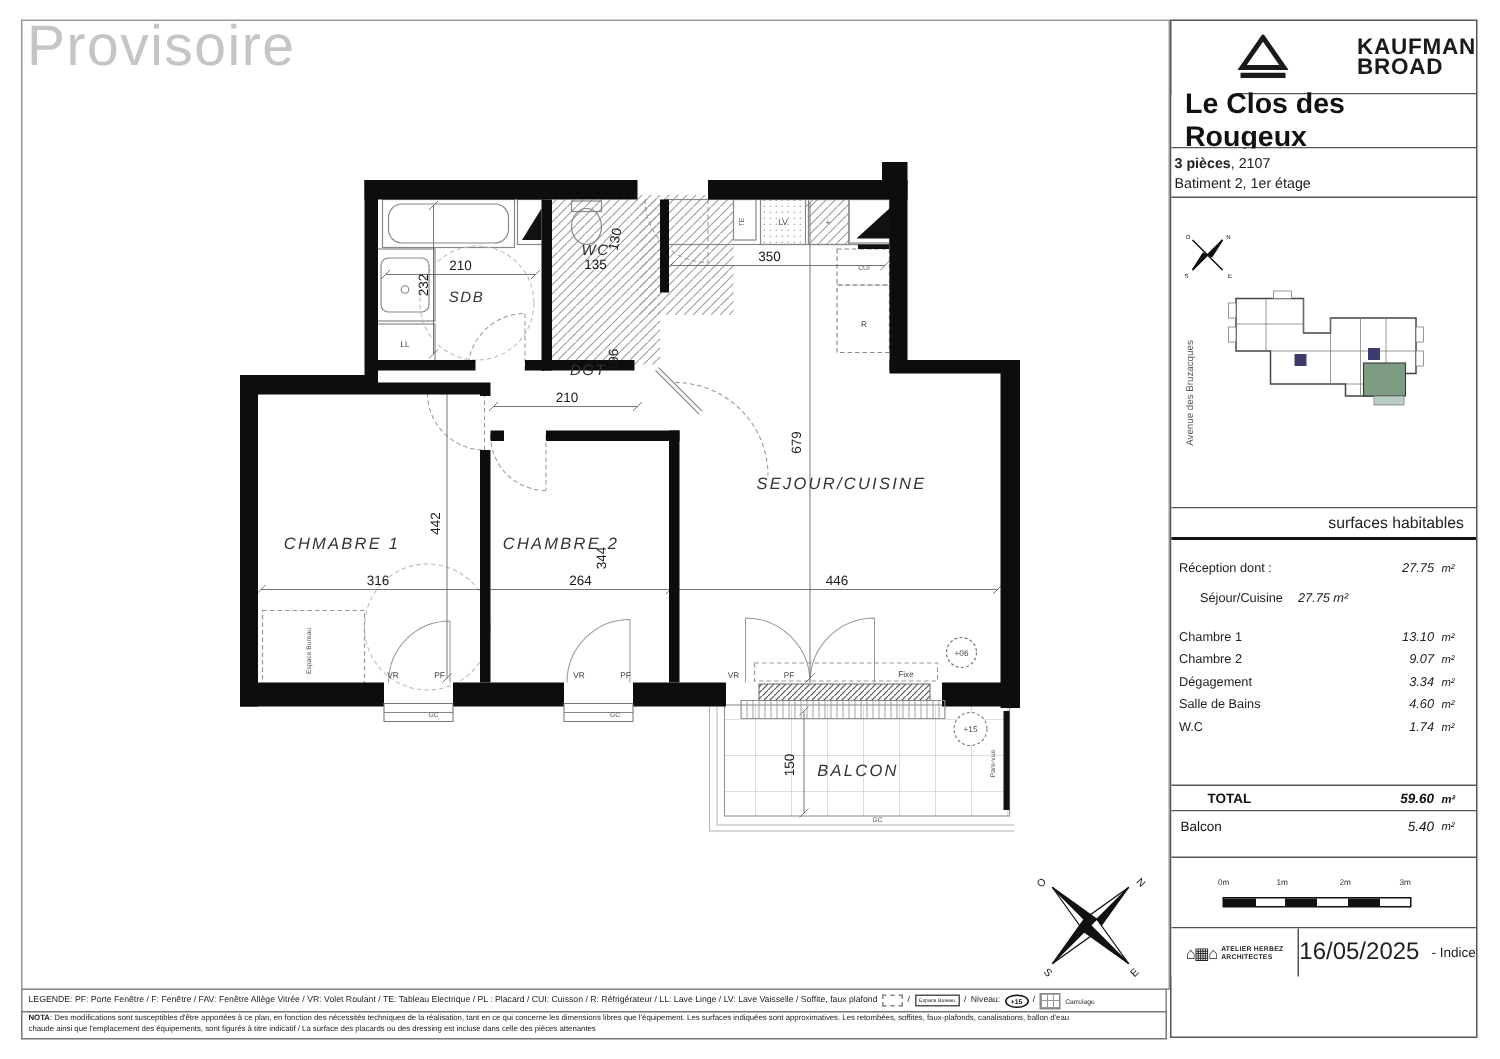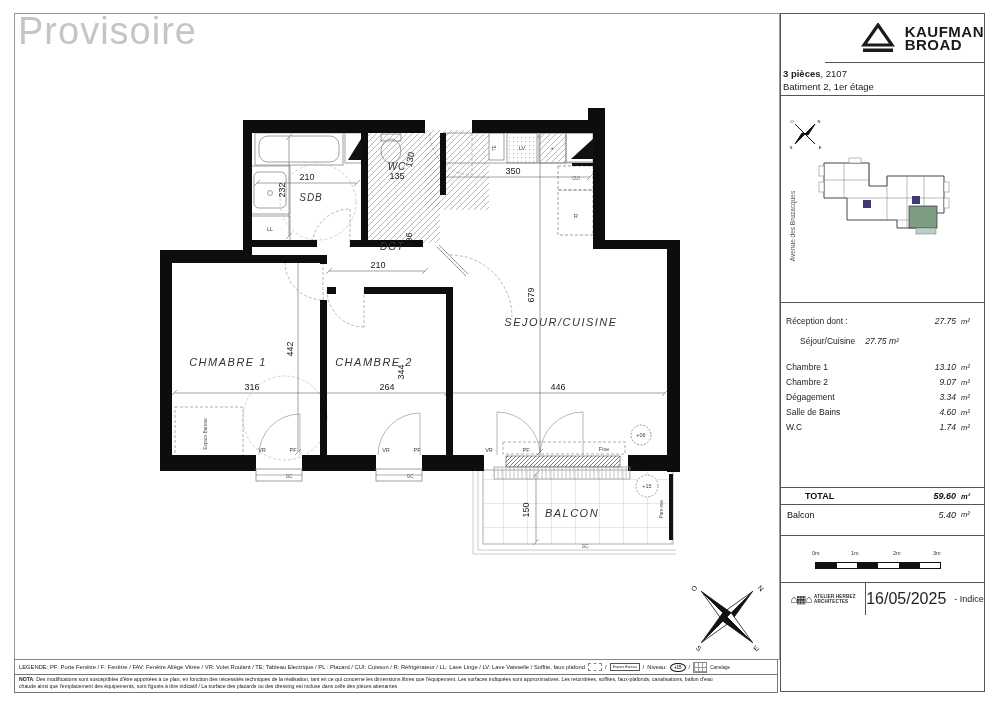--- a/index.html
+++ b/index.html
@@ -6,21 +6,21 @@
     font-family:"Liberation Sans",sans-serif;position:relative;color:#111;}
   .abs{position:absolute;}
   
   #watermark{left:18px;top:10px;font-size:38px;color:#c5c5c5;letter-spacing:1px;}
   
   #frame{left:14px;top:13px;width:764px;height:645px;border:1px solid #999;}
   
   #sidebar{left:780px;top:13px;width:205px;height:679px;border:1px solid #555;background:#fff;
     box-sizing:border-box;display:flex;flex-direction:column;}
   .sb-box{border-bottom:1px solid #555;box-sizing:border-box;position:relative;background:#fff;}
-  .sb-logo{height:49px;display:flex;align-items:center;justify-content:flex-end;gap:10px;margin-left:44px;}
+  .sb-logo{height:49px;display:flex;align-items:center;justify-content:space-between;gap:10px;margin-left:44px;}
   .logo-text{font-weight:bold;font-size:15px;line-height:13px;letter-spacing:.5px;color:#1a1a1a;}
   .sb-title{height:36px;display:flex;align-items:center;padding:0 9px;font-size:19px;font-weight:bold;}
   .sb-address{height:42px;padding:7px 10px;font-size:9.5px;line-height:12px;color:#222;}
   .sb-unit{height:33px;padding:4px 2px;font-size:9.5px;line-height:13px;color:#222;}
   .sb-map{height:207px;}
   .sb-surfaces{height:185px;}
   .surf-head{border-bottom:2px solid #111;text-align:right;padding:4px 8px 3px 0;font-size:10.5px;color:#222;}
   .rows{padding:13px 8px 0 5px;}
   .area-row{display:flex;align-items:center;font-size:8.5px;color:#222;margin-bottom:5px;}
   .area-row:nth-child(1){margin-bottom:10px;}
@@ -258,20 +258,21 @@
     <svg width="34" height="30" viewBox="0 0 34 30">
       <polygon points="17,2 31,22 3,22" fill="none" stroke="#1a1a1a" stroke-width="3.2"></polygon>
       <rect x="2" y="25.5" width="30" height="3.5" fill="#1a1a1a"></rect>
     </svg>
     <div class="logo-text">
       <div>KAUFMAN</div>
       <div>BROAD</div>
     </div>
   </div>
 
+  <div class="sb-box sb-title">Le Clos des Rougeux</div>
 
 
   <div class="sb-box sb-unit">
     <div><b>3 pièces</b><span>, 2107</span></div>
     <div>Batiment 2, 1er étage</div>
   </div>
 
   <div class="sb-box sb-map">
     <svg width="203" height="206" viewBox="0 0 203 206" style="position:absolute;left:0;top:0">
       <g stroke="#111" stroke-width="1">
@@ -294,20 +295,21 @@
         <rect x="30" y="0" width="12" height="5" fill="#fff" stroke="#777" stroke-width="0.5"></rect>
         <rect x="44" y="42" width="8" height="8" fill="#3c3c6e"></rect>
         <rect x="93" y="38" width="8" height="8" fill="#3c3c6e"></rect>
         <rect x="90" y="48" width="28" height="22" fill="#7e9c82" stroke="#333" stroke-width="0.7"></rect>
         <rect x="97" y="70" width="20" height="6" fill="#b9cfc6" stroke="#777" stroke-width="0.5"></rect>
       </g>
     </svg>
   </div>
 
   <div class="sb-box sb-surfaces">
+    <div class="surf-head">surfaces habitables</div>
     <div class="rows">
         <div class="area-row">
           <span class="lbl">Réception dont :</span>
           <span class="spacer"></span>
           <span class="val">27.75</span>
           <span class="unit">m²</span>
         </div>
         <div class="area-row">
           <span class="lbl">Séjour/Cuisine</span>
           <span class="mid">27.75 m²</span>

